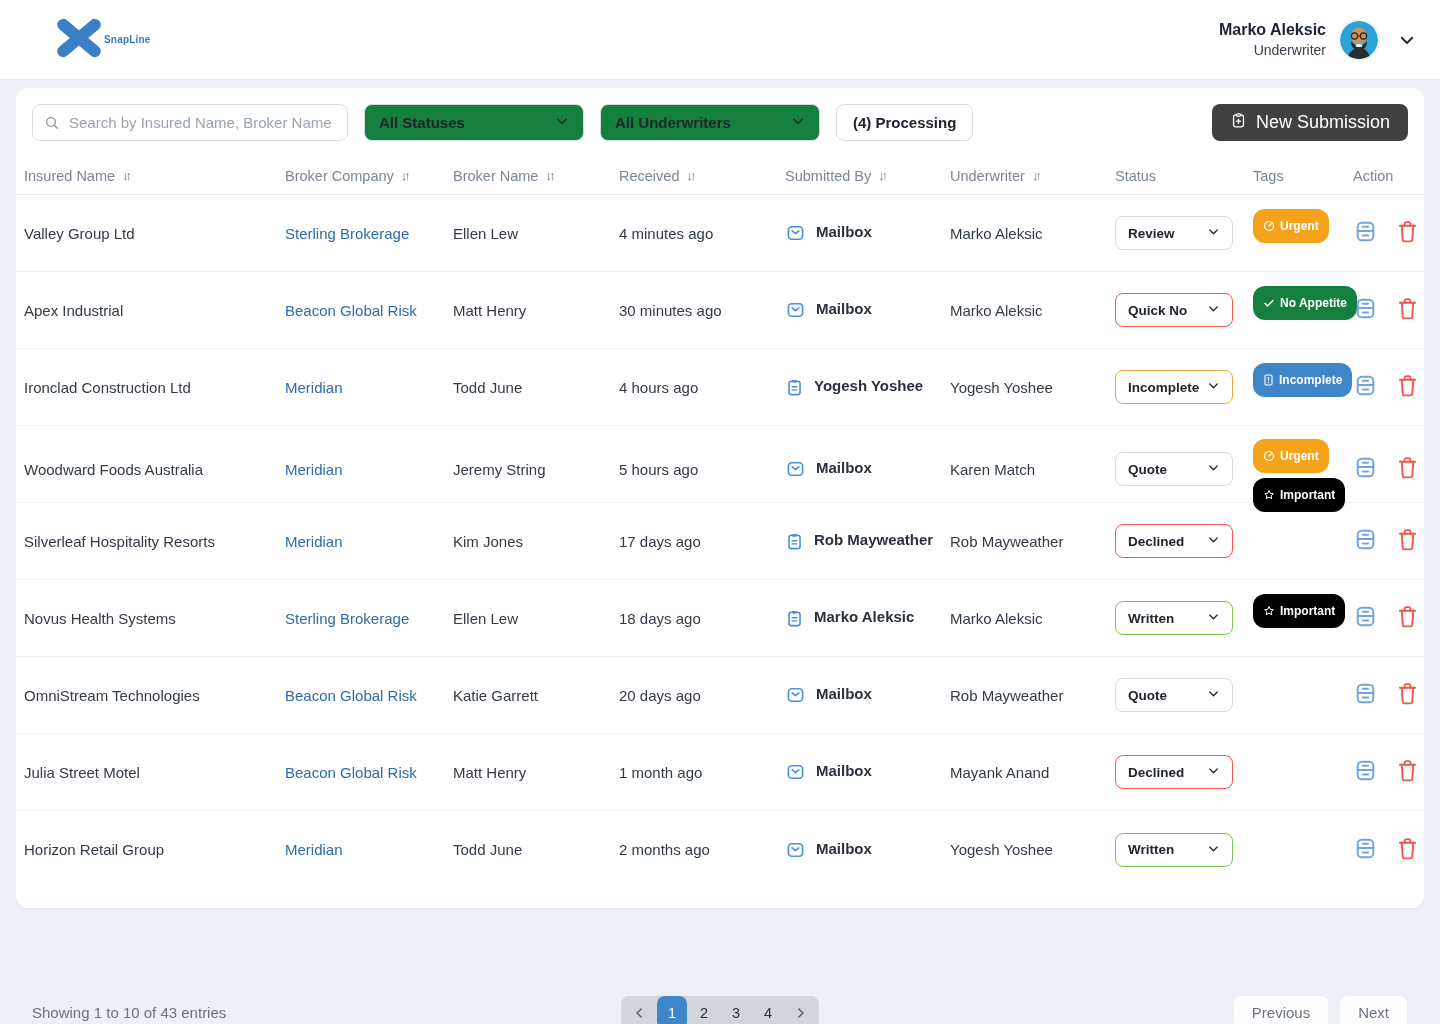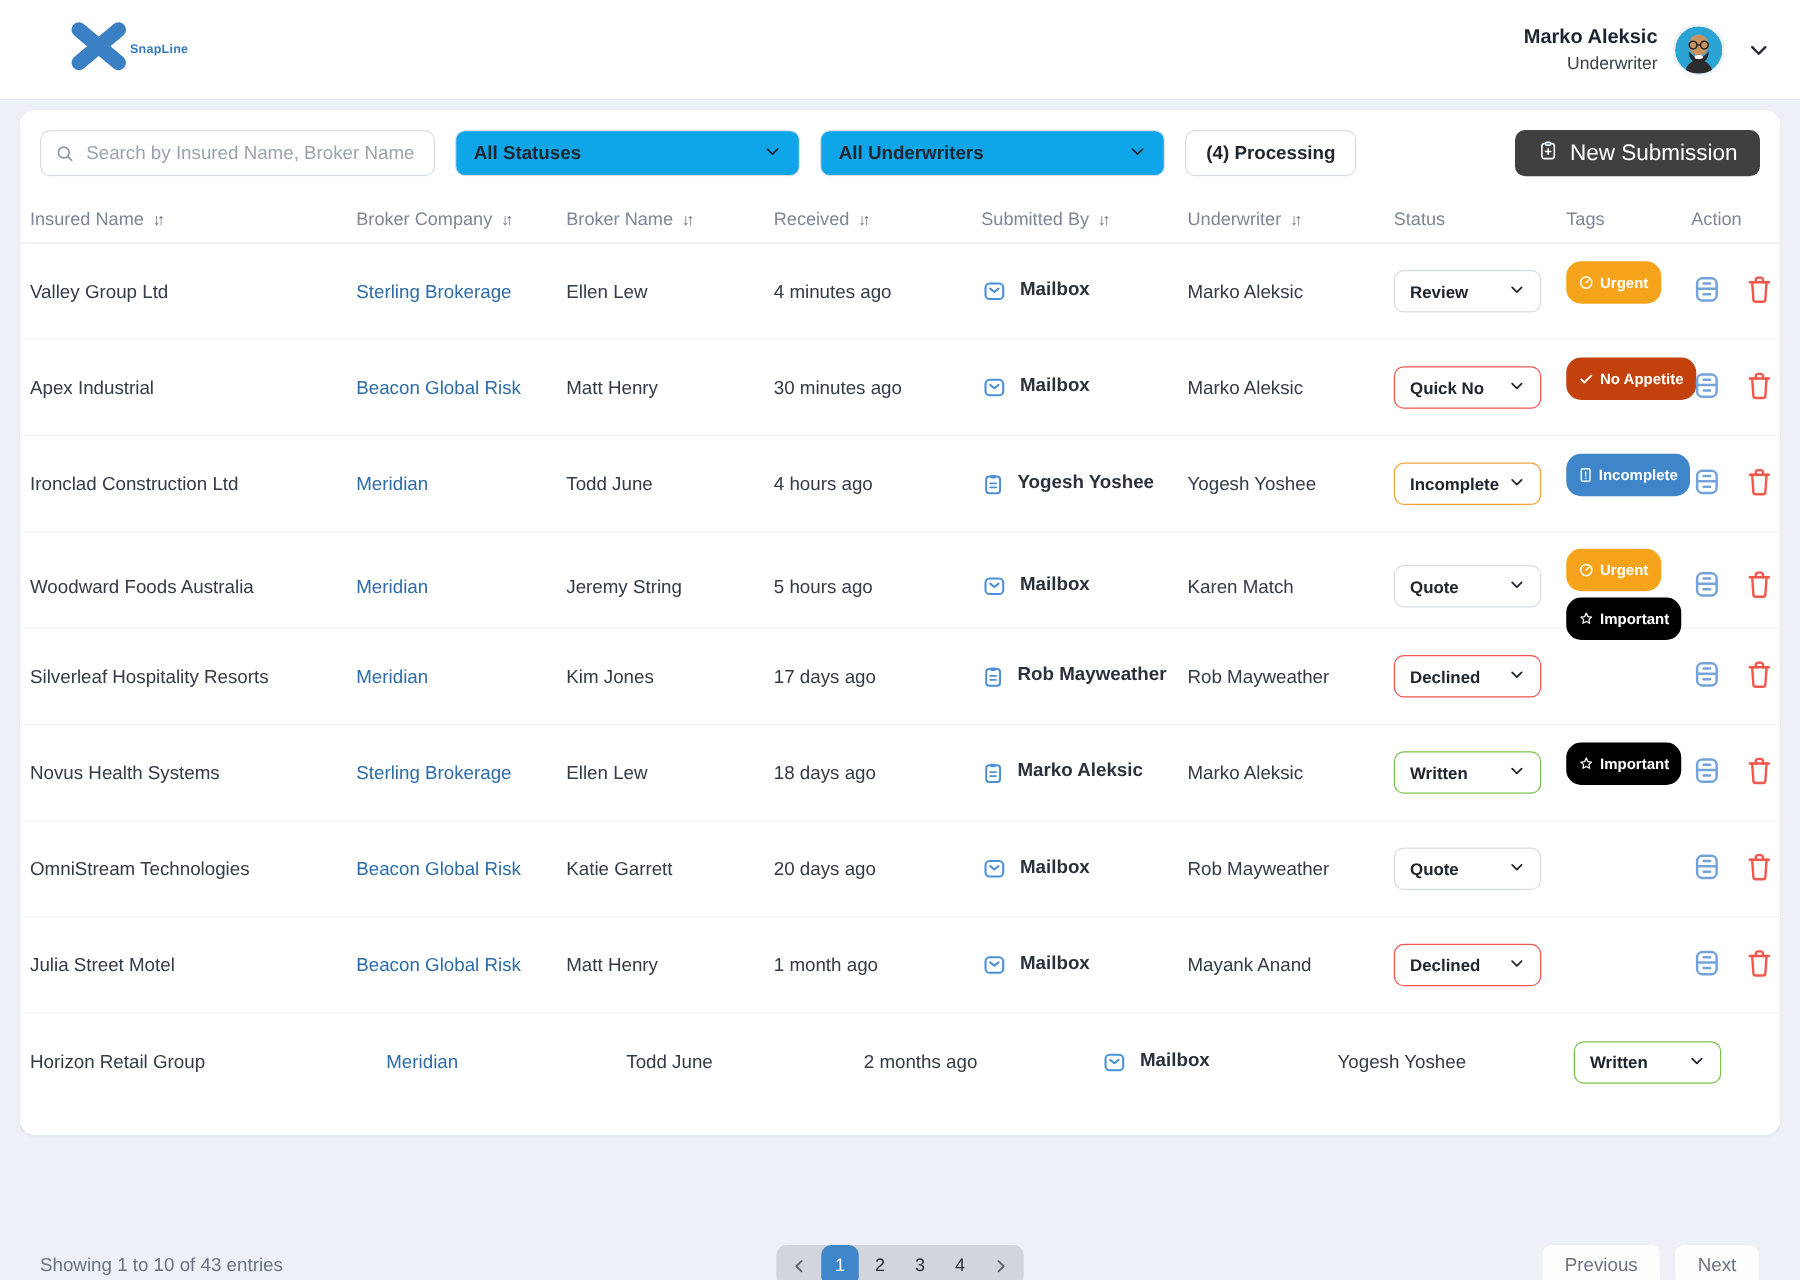--- a/index.html
+++ b/index.html
@@ -20,44 +20,44 @@
   
   .main { padding:8px 16px 0 16px; }
   .card { background:#fff; border-radius:12px; box-shadow:0 1px 2px rgba(25,39,60,.05); padding-bottom:20px; overflow:hidden; }
 
   
   .filters { display:flex; align-items:center; gap:16px; padding:16px; }
   .search-wrap { position:relative; width:316px; }
   .search-wrap svg { position:absolute; left:12px; top:50%; transform:translateY(-50%); }
   .search-input { width:100%; height:37px; border:1px solid #d8dde4; border-radius:8px; padding:0 12px 0 36px; font-size:15px; font-family:inherit; color:#333b47; outline:none; }
   .search-input::placeholder { color:#9aa3ae; }
-  .select { width:276px; height:37px; border:1px solid #d8dde4; border-radius:8px; background:#0ea5e9; display:flex; align-items:center; justify-content:space-between; padding:0 14px; font-size:15px; font-weight:bold; color:#20262e; cursor:pointer; }
+  .select { width:220px; height:37px; border:1px solid #d8dde4; border-radius:8px; background:#15803d; display:flex; align-items:center; justify-content:space-between; padding:0 14px; font-size:15px; font-weight:bold; color:#20262e; cursor:pointer; }
   .pill-btn { height:37px; border:1px solid #d8dde4; border-radius:8px; background:#fff; padding:0 16px; font-size:15px; font-weight:bold; color:#20262e; cursor:pointer; font-family:inherit; }
   .spacer { flex:1; }
   .primary-btn { height:37px; background:#404040; color:#fff; border:none; border-radius:8px; padding:0 18px; font-size:18px; display:flex; align-items:center; gap:9px; cursor:pointer; font-family:inherit; }
 
   
   .thead, .trow { display:grid; grid-template-columns:261px 168px 166px 166px 165px 165px 138px 100px 1fr; align-items:center; padding-left:8px; }
   .thead { height:38px; border-bottom:1px solid #e7ebf0; }
   .th { font-size:14.5px; color:#7c8694; display:flex; align-items:center; gap:7px; }
   .sort-glyph { font-size:13px; color:#6b7480; letter-spacing:-3px; cursor:pointer; }
   .trow { height:77px; border-bottom:1px solid #eef1f5; }
-  .trow:last-child { border-bottom:none;gap:24px; }
+  .trow:last-child { border-bottom:none; }
   .cell { font-size:15px; color:#333b47; padding-right:10px; }
   .cell a { color:#2e6ca8; text-decoration:none; cursor:pointer; }
   .submitted { display:flex; align-items:flex-start; gap:10px; font-weight:bold; color:#2b313b; }
   .status-select { height:34px; min-width:118px; background:#fff; border:1.5px solid #d7dbe1; border-radius:8px; display:flex; align-items:center; justify-content:space-between; gap:8px; padding:0 12px; font-size:13.5px; font-weight:bold; color:#20262e; cursor:pointer; font-family:inherit; }
   .status-danger  { border-color:#f2564d; }
   .status-warning { border-color:#f0a43c; }
   .status-success { border-color:#7cc24f; }
   .tags-cell { display:flex; flex-direction:column; align-items:flex-start; gap:5px; align-self:start; padding-top:13px; }
   .tags-cell.single { padding-top:14px; }
   .tag { display:inline-flex; align-items:center; gap:5px; height:34px; border-radius:12px; padding:0 10px; color:#fff; font-size:12px; font-weight:bold; white-space:nowrap; }
   .tag-urgent     { background:#f5a31b; }
-  .tag-noappetite { background:#c2410c; }
+  .tag-noappetite { background:#15803d; }
   .tag-incomplete { background:#3e86c9; }
   .tag-important  { background:#000000; }
   .actions { display:flex; align-items:center; gap:18px; }
   .icon-btn { background:none; border:none; cursor:pointer; padding:0; display:flex; }
 
   
   .pagebar { position:relative; height:33px; margin-top:88px; padding:0 16px; display:flex; align-items:center; }
   .showing { font-size:15px; color:#6b7480; }
   .pager { position:absolute; left:50%; transform:translateX(-50%); background:#d2d6dc; border-radius:8px; height:33px; display:flex; align-items:center; padding:0 4px; gap:2px; }
   .pager button { border:none; background:none; width:30px; height:33px; font-size:14.5px; color:#2b313b; cursor:pointer; display:flex; align-items:center; justify-content:center; font-family:inherit; }

